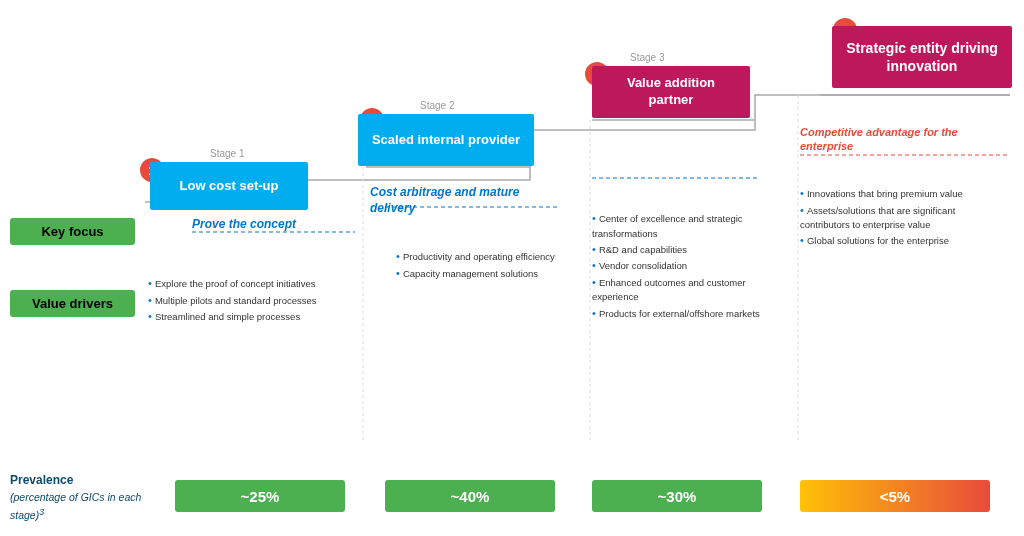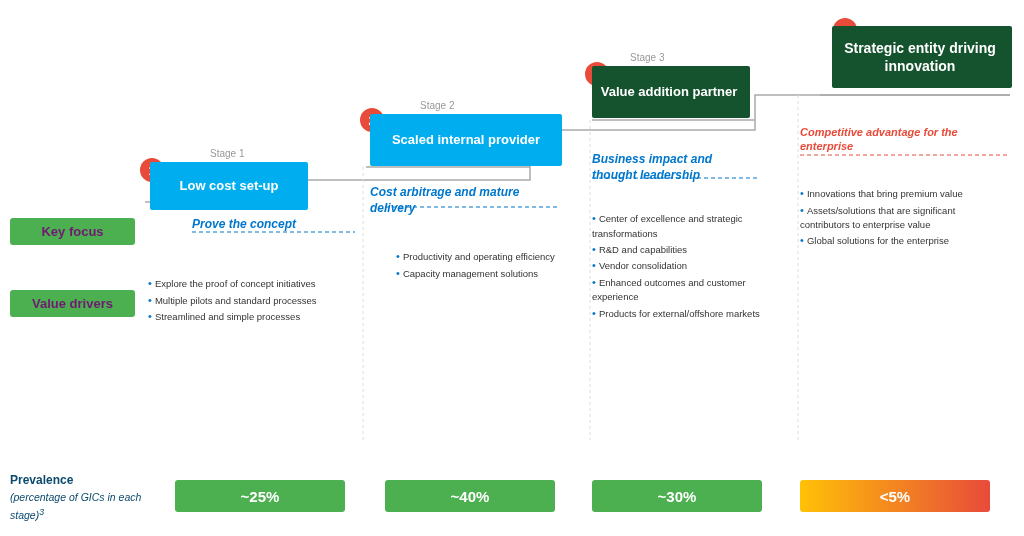--- a/index.html
+++ b/index.html
@@ -32,42 +32,42 @@
       position: absolute;
       color: #fff;
       font-weight: bold;
       font-size: 13px;
       padding: 8px 12px;
       border-radius: 2px;
       text-align: center;
       line-height: 1.3;
     }
     .stage-box.blue { background: #00AEEF; }
-    .stage-box.dark-blue { background: #14532d; padding-left: 8px; }
+    .stage-box.dark-blue { background: #be185d; }
 
     
     .num-circle {
       position: absolute;
       width: 24px;
       height: 24px;
       border-radius: 50%;
       background: #E84B3A;
       color: #fff;
       font-size: 13px;
       font-weight: bold;
       display: flex;
       align-items: center;
       justify-content: center;
     }
 
     
     .green-label {
       position: absolute;
       background: #4CAF50;
-      color: #701a75;
+      color: #000000;
       font-weight: bold;
       font-size: 13px;
       padding: 6px 12px;
       border-radius: 3px;
     }
 
     
     .section-header {
       position: absolute;
       color: #0077CC;
@@ -175,35 +175,34 @@
   <div class="stage-label" style="left:630px; top:52px;">Stage 3</div>
   <div class="stage-label" style="left:856px; top:14px;margin-top:12px;">Stage 4</div>
 
   <div class="num-circle" style="left:140px; top:158px;">1</div>
   <div class="num-circle" style="left:360px; top:108px;">2</div>
   <div class="num-circle" style="left:585px; top:62px;">3</div>
   <div class="num-circle" style="left:833px; top:18px;">4</div>
 
   <div class="stage-box blue" style="left:150px; top:162px; width:158px; height:48px; display:flex; align-items:center; justify-content:center;">Low cost set-up</div>
 
-  <div class="stage-box blue" style="left:370px; top:114px; width:192px; height:52px; display:flex; align-items:center; justify-content:center;">Scaled internal provider</div>
+  <div class="stage-box blue" style="left:358px; top:114px; width:176px; height:52px; display:flex; align-items:center; justify-content:center;">Scaled internal provider</div>
 
   <div class="stage-box dark-blue" style="left:592px; top:66px; width:158px; height:52px; display:flex; align-items:center; justify-content:center;">Value addition partner</div>
 
   <div class="stage-box dark-blue" style="left:832px; top:26px; width:180px; height:62px; display:flex; align-items:center; justify-content:center; font-size:14px;">Strategic entity driving innovation</div>
 
   <div class="green-label" style="left:10px; top:218px; width:125px; text-align:center;">Key focus</div>
 
   <div class="green-label" style="left:10px; top:290px; width:125px; text-align:center;">Value drivers</div>
 
   <div class="section-header" style="left:370px; top:185px; width:160px;">Cost arbitrage and mature delivery</div>
 
   <div class="section-header" style="left:192px; top:217px; width:160px;">Prove the concept</div>
 
-  <div class="section-header" style="left:592px; top:152px; width:162px;">Business impact and thought leadership</div>
 
   <div class="competitive-adv" style="left:800px; top:125px; width:195px;">Competitive advantage for the enterprise</div>
 
   <div class="bullet-list" style="left:148px; top:275px; width:185px;">
     <ul>
       <li>Explore the proof of concept initiatives</li>
       <li>Multiple pilots and standard processes</li>
       <li>Streamlined and simple processes</li>
     </ul>
   </div>

